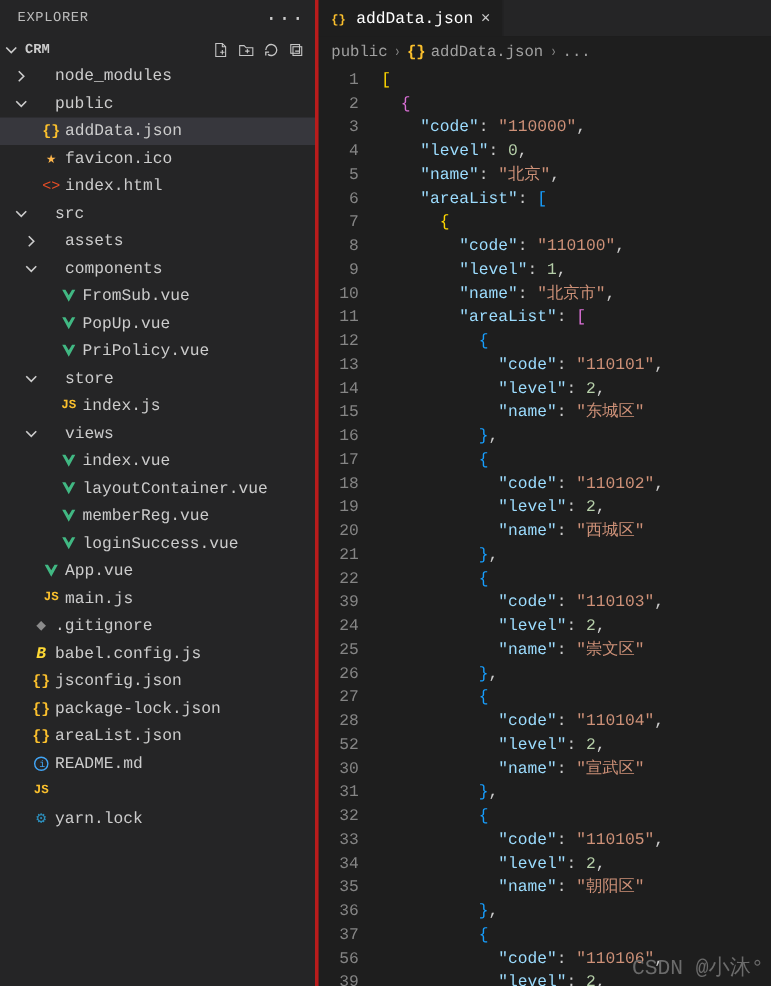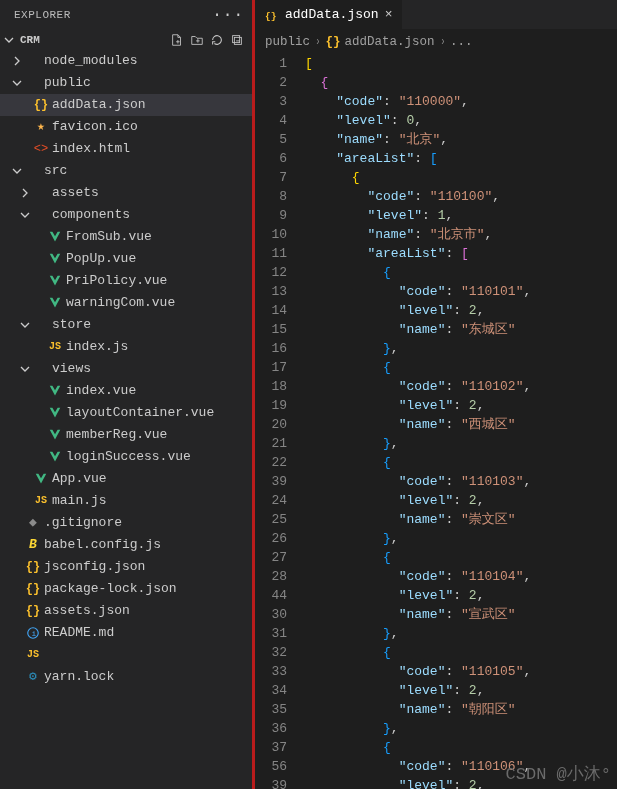--- a/index.html
+++ b/index.html
@@ -287,29 +287,20 @@
       </div>
       <div class="tree-item depth-2">
         <span class="chev"></span>
         <span class="file-icon">
           <svg width="14" height="14" viewBox="0 0 16 16">
             <path d="M2 2 L8 13 L14 2 L11 2 L8 7 L5 2 Z" fill="#41b883"></path>
           </svg>
         </span>
         <span class="label">PriPolicy.vue</span>
       </div>
-      <div class="tree-item depth-2">
-        <span class="chev"></span>
-        <span class="file-icon">
-          <svg width="14" height="14" viewBox="0 0 16 16">
-            <path d="M2 2 L8 13 L14 2 L11 2 L8 7 L5 2 Z" fill="#41b883"></path>
-          </svg>
-        </span>
-        <span class="label">warningCom.vue</span>
-      </div>
       <div class="tree-item depth-1">
         <span class="chev">
           <svg width="10" height="10" viewBox="0 0 10 10">
             <path d="M1 3 L5 7 L9 3" stroke="#cccccc" stroke-width="1.3" fill="none"></path>
           </svg>
         </span>
         <span class="file-icon"></span>
         <span class="label">store</span>
       </div>
       <div class="tree-item depth-2">
@@ -406,21 +397,21 @@
         <span class="file-icon">
           <span class="ic-json" style="font-weight:bold;font-size:12px">{}</span>
         </span>
         <span class="label">package-lock.json</span>
       </div>
       <div class="tree-item depth-0">
         <span class="chev"></span>
         <span class="file-icon">
           <span class="ic-json" style="font-weight:bold;font-size:12px">{}</span>
         </span>
-        <span class="label">assets.json</span>
+        <span class="label">areaList.json</span>
       </div>
       <div class="tree-item depth-0">
         <span class="chev"></span>
         <span class="file-icon">
           <svg width="14" height="14" viewBox="0 0 16 16">
             <circle cx="8" cy="8" r="6" stroke="#42a5f5" fill="none" stroke-width="1.3"></circle>
             <text x="6.2" y="11" font-size="9" fill="#42a5f5">i</text>
           </svg>
         </span>
         <span class="label">README.md</span>
@@ -484,21 +475,21 @@
         <div class="ln">19</div>
         <div class="ln">20</div>
         <div class="ln">21</div>
         <div class="ln">22</div>
         <div class="ln">39</div>
         <div class="ln">24</div>
         <div class="ln">25</div>
         <div class="ln">26</div>
         <div class="ln">27</div>
         <div class="ln">28</div>
-        <div class="ln">44</div>
+        <div class="ln">52</div>
         <div class="ln">30</div>
         <div class="ln">31</div>
         <div class="ln">32</div>
         <div class="ln">33</div>
         <div class="ln">34</div>
         <div class="ln">35</div>
         <div class="ln">36</div>
         <div class="ln">37</div>
         <div class="ln">56</div>
         <div class="ln">39</div>

